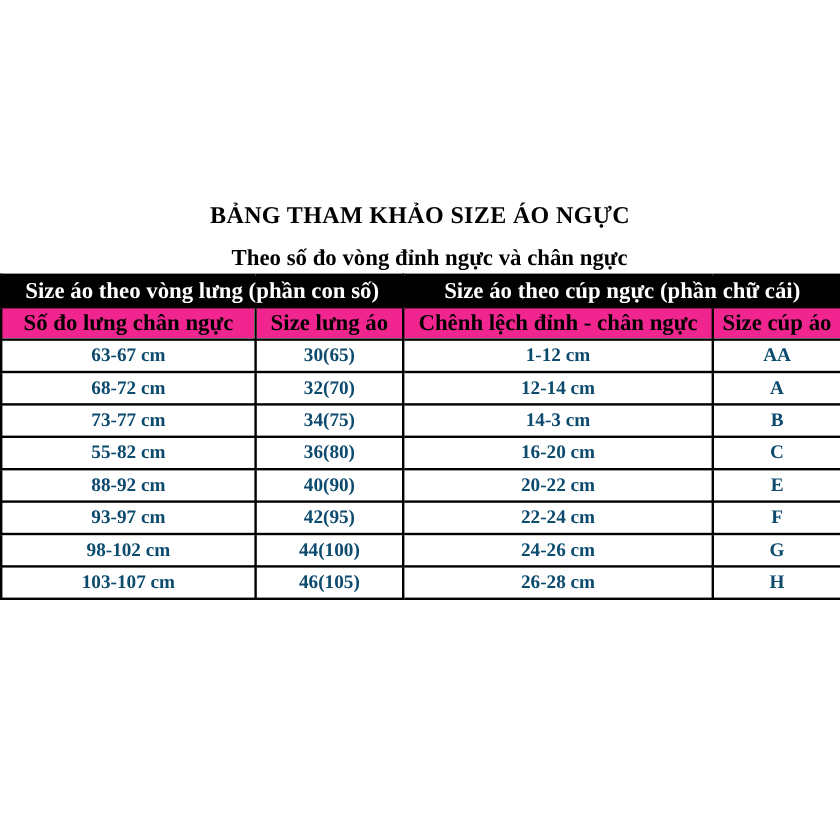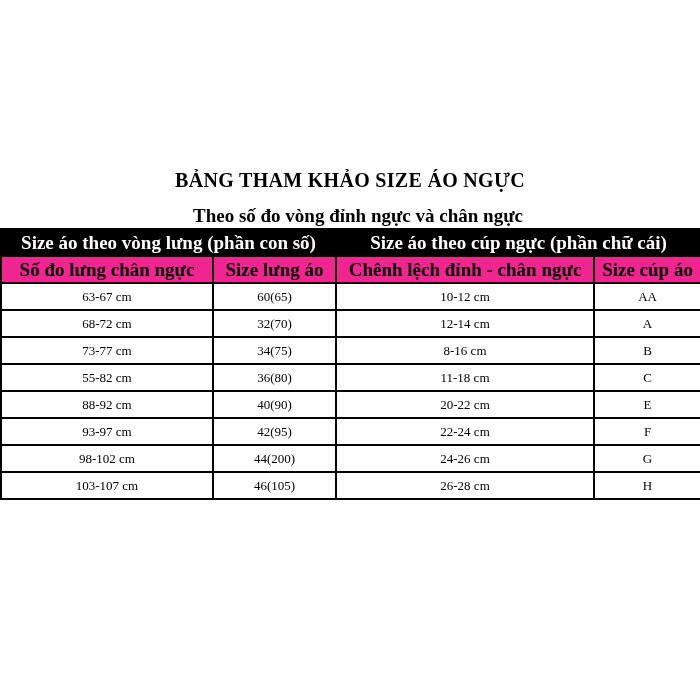--- a/index.html
+++ b/index.html
@@ -71,23 +71,23 @@
   }
   .cols-row th {
     background: #f0258f;
     color: #000000;
     font-size: 19px;
     font-weight: bold;
     height: 25px;
   }
   .size-table tbody td {
     background: #ffffff;
-    color: #000000;
-    font-size: 13px;
-    font-weight: normal;
+    color: #0c4a6e;
+    font-size: 16px;
+    font-weight: bold;
     height: 25px;
   }
 </style>
 </head>
 <body>
 
 <div class="page">
 
   <h1 class="page-title">BẢNG THAM KHẢO SIZE ÁO NGỰC</h1>
 
@@ -108,57 +108,57 @@
       <tr class="cols-row">
         <th>Số đo lưng chân ngực</th>
         <th>Size lưng áo</th>
         <th>Chênh lệch đỉnh - chân ngực</th>
         <th>Size cúp áo</th>
       </tr>
     </thead>
     <tbody>
         <tr>
           <td>63-67 cm</td>
-          <td>60(65)</td>
-          <td>10-12 cm</td>
+          <td>30(65)</td>
+          <td>1-12 cm</td>
           <td>AA</td>
         </tr>
         <tr>
           <td>68-72 cm</td>
           <td>32(70)</td>
           <td>12-14 cm</td>
           <td>A</td>
         </tr>
         <tr>
           <td>73-77 cm</td>
           <td>34(75)</td>
-          <td>8-16 cm</td>
+          <td>14-3 cm</td>
           <td>B</td>
         </tr>
         <tr>
           <td>55-82 cm</td>
           <td>36(80)</td>
-          <td>11-18 cm</td>
+          <td>16-20 cm</td>
           <td>C</td>
         </tr>
         <tr>
           <td>88-92 cm</td>
           <td>40(90)</td>
           <td>20-22 cm</td>
           <td>E</td>
         </tr>
         <tr>
           <td>93-97 cm</td>
           <td>42(95)</td>
           <td>22-24 cm</td>
           <td>F</td>
         </tr>
         <tr>
           <td>98-102 cm</td>
-          <td>44(200)</td>
+          <td>44(100)</td>
           <td>24-26 cm</td>
           <td>G</td>
         </tr>
         <tr>
           <td>103-107 cm</td>
           <td>46(105)</td>
           <td>26-28 cm</td>
           <td>H</td>
         </tr>
       </tbody>

